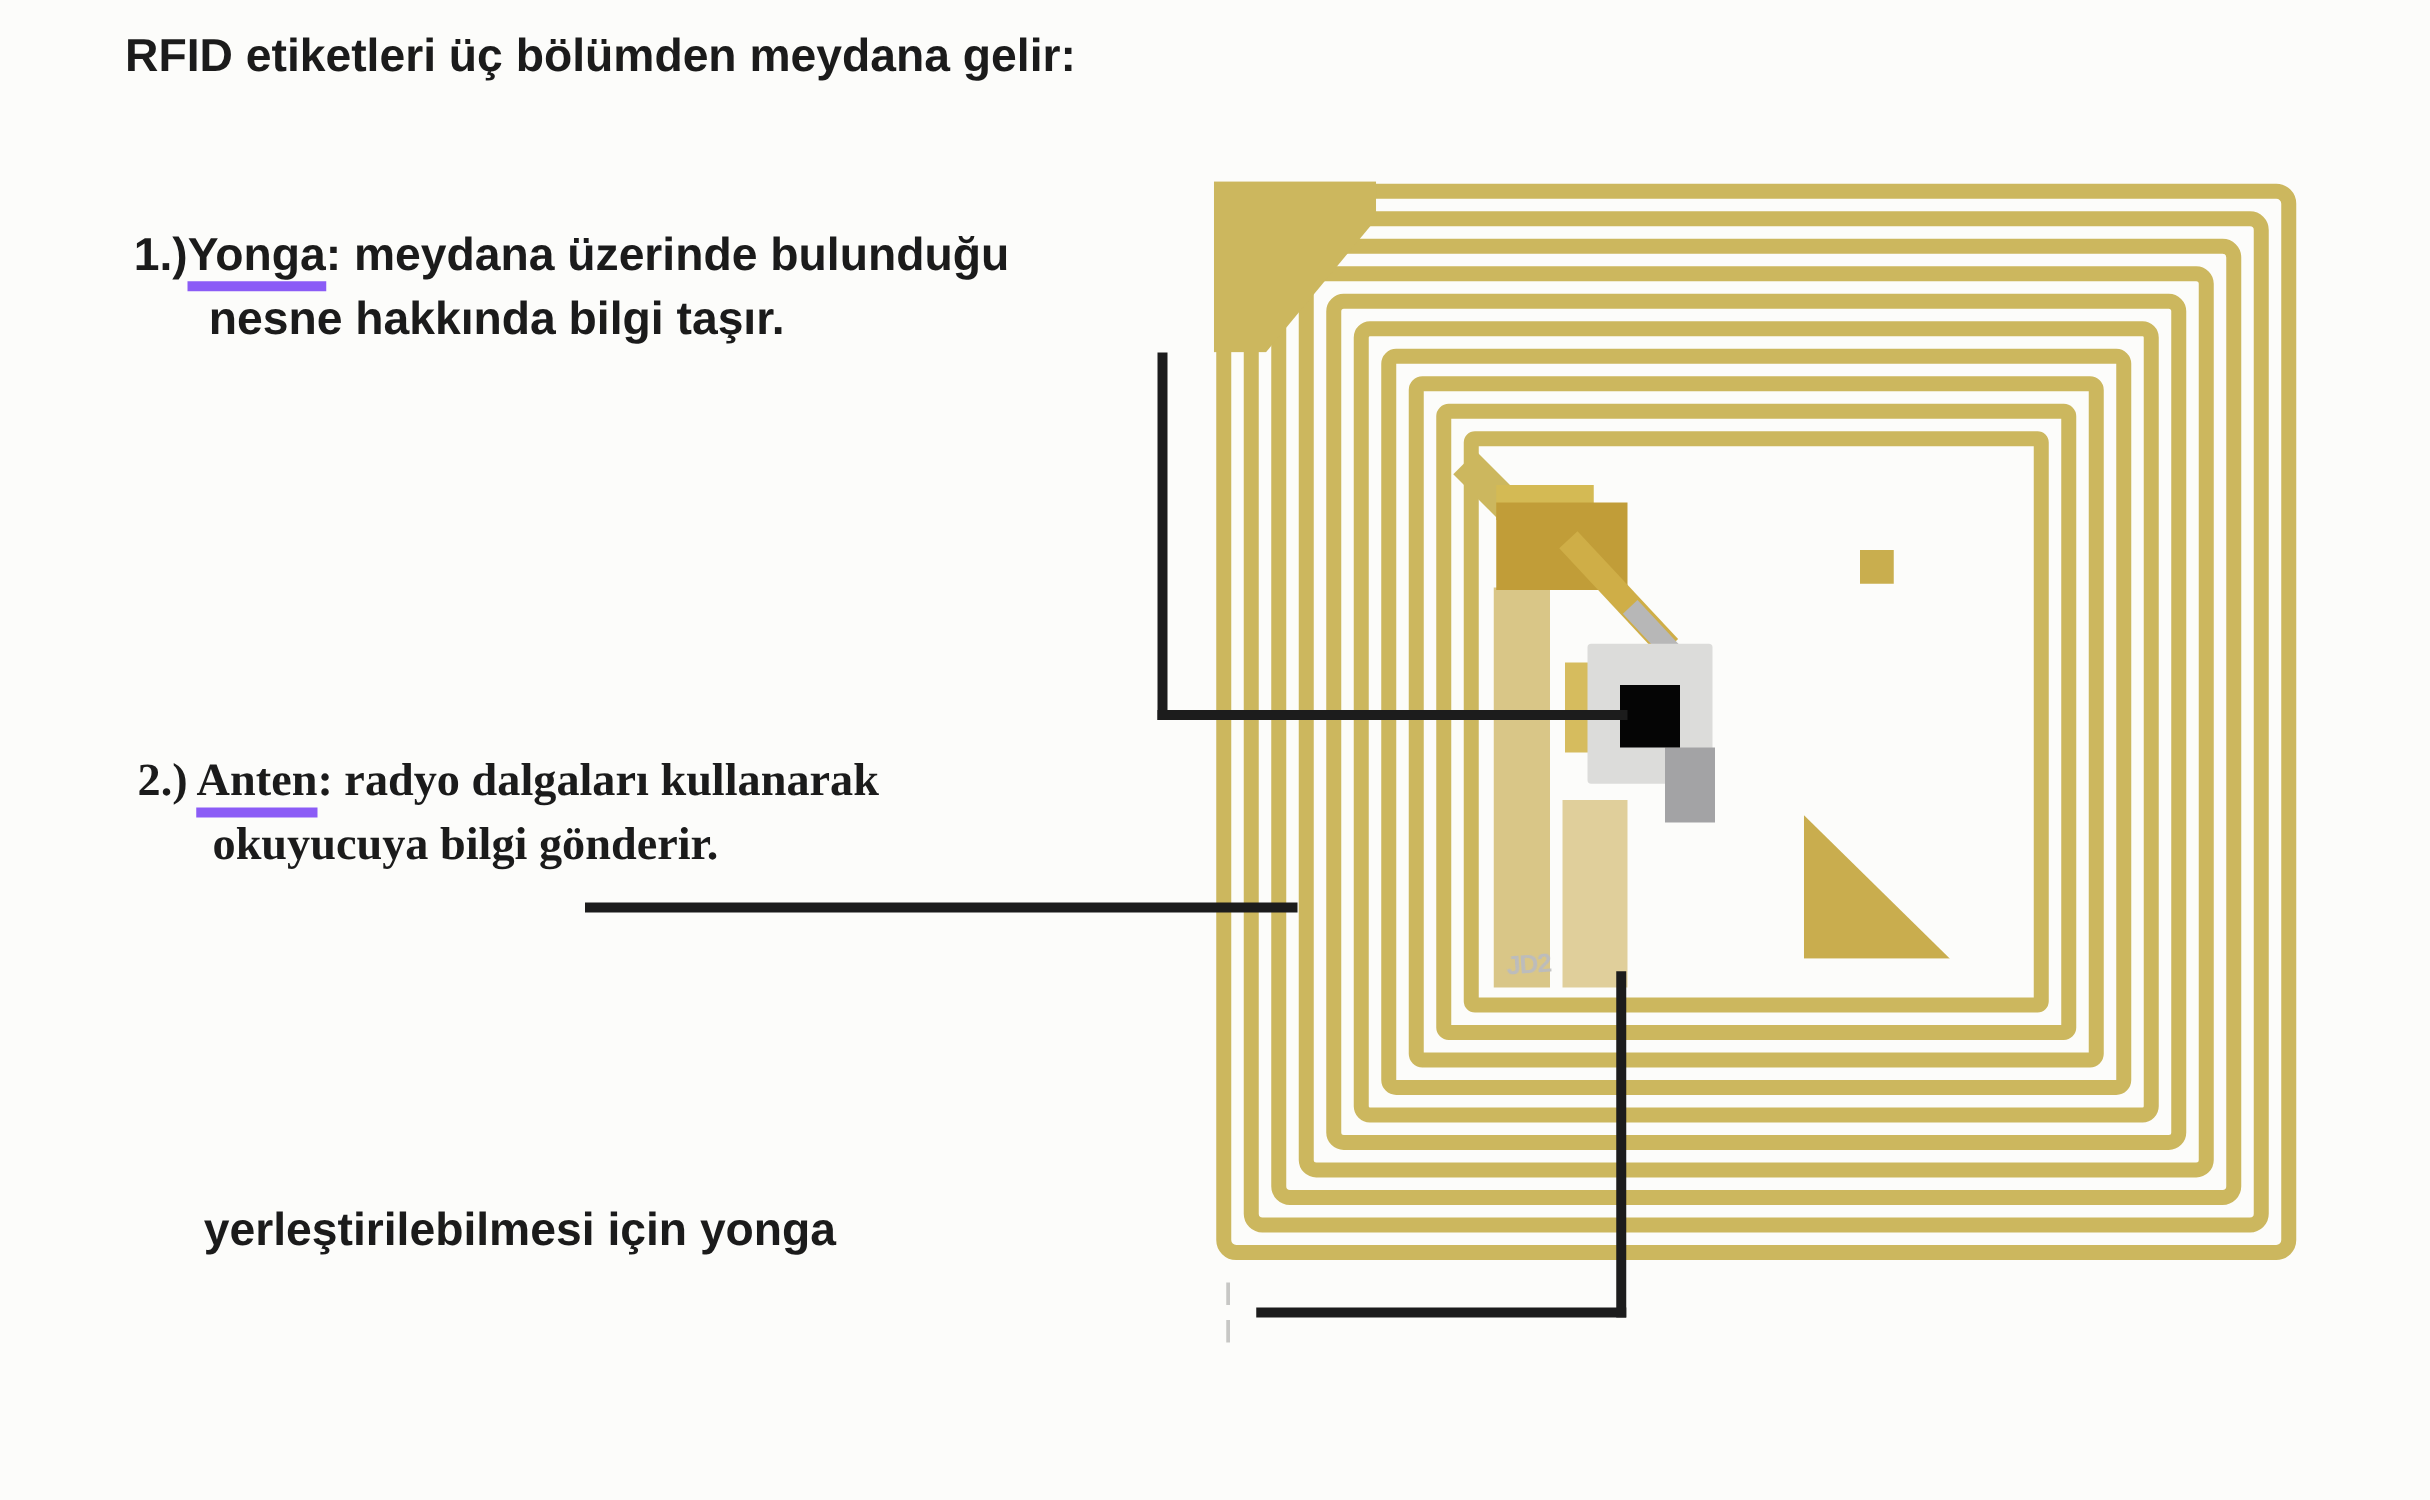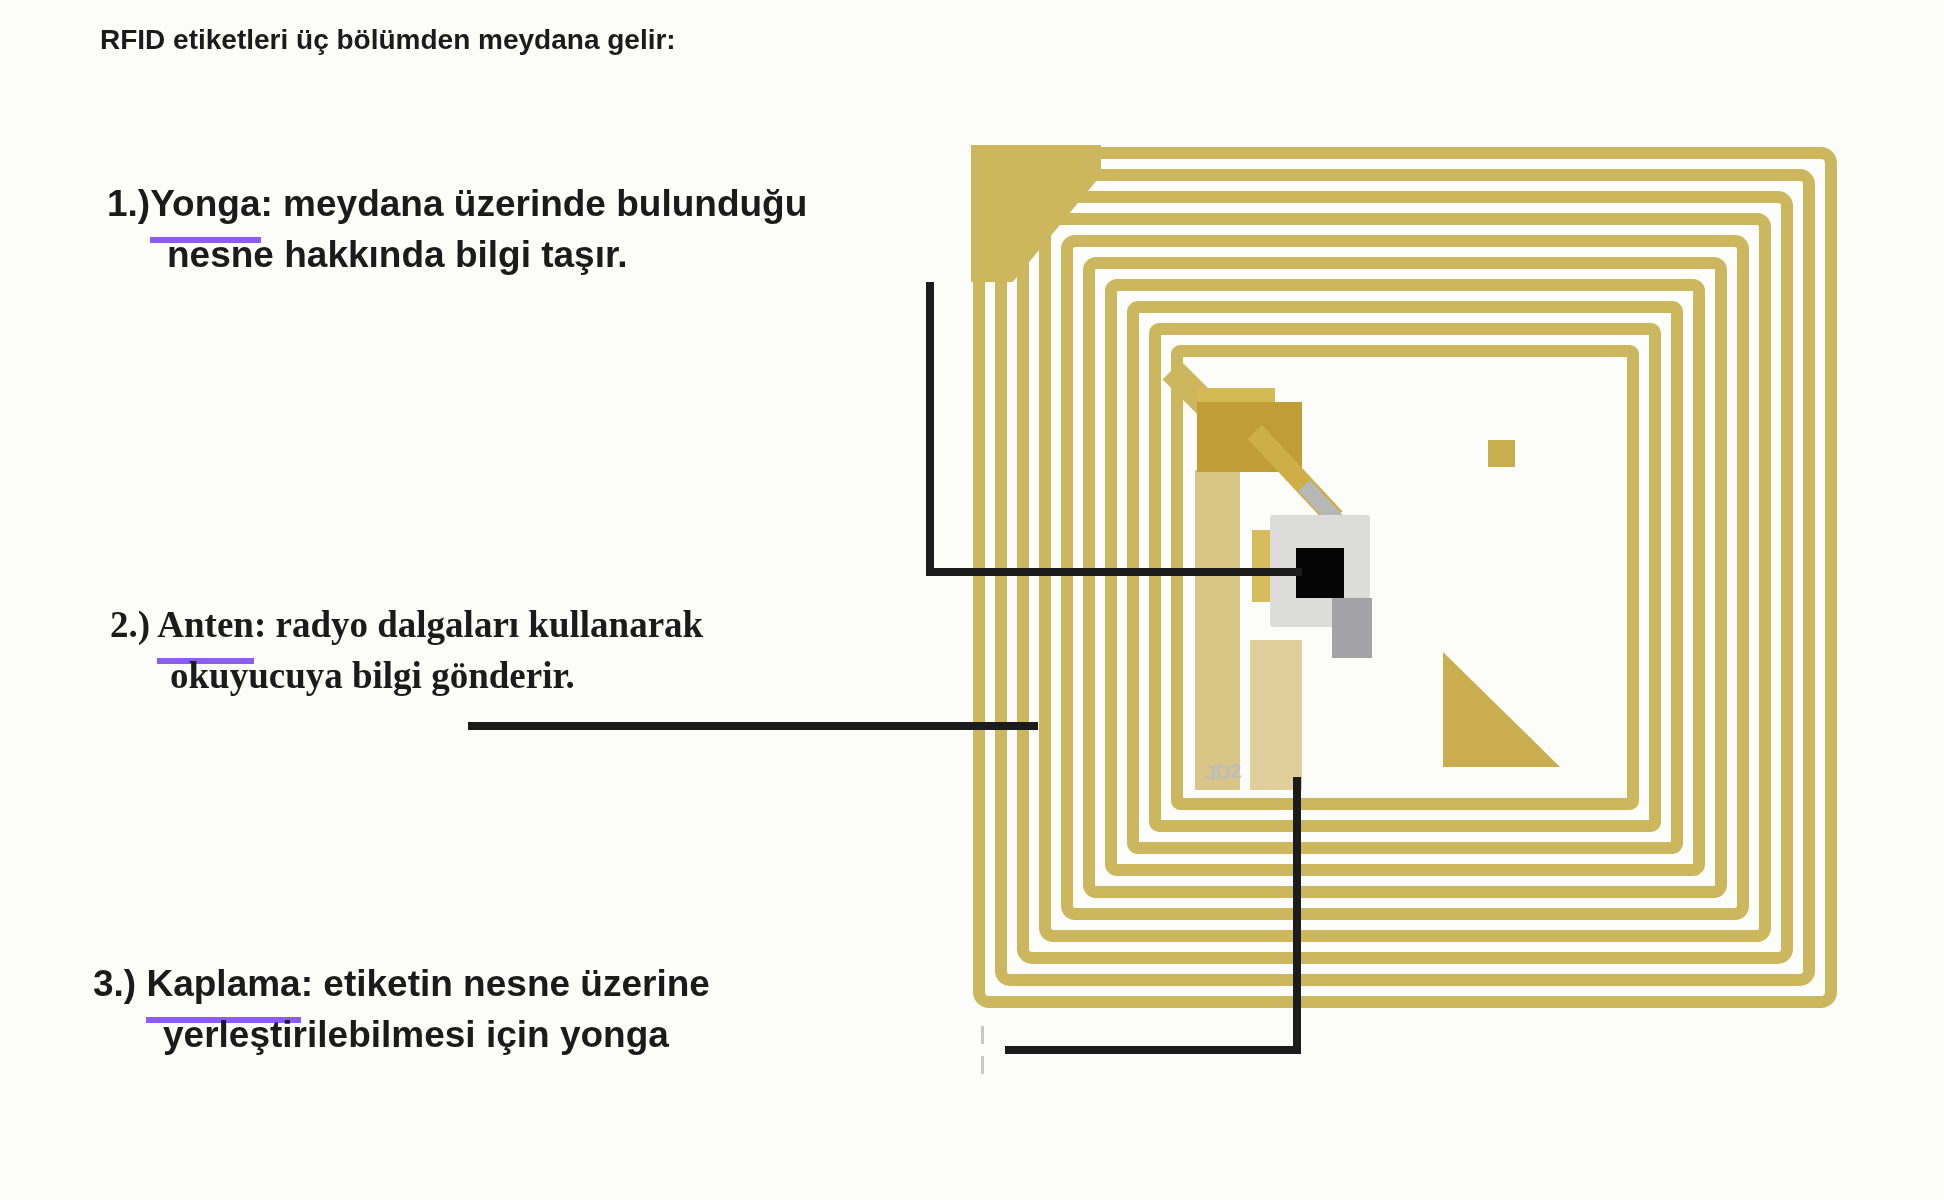--- a/index.html
+++ b/index.html
@@ -6,25 +6,25 @@
   #root{
     position:relative;
     width:1944px;height:1200px;
     background:#fcfcfa;
     overflow:hidden;
     font-family:"Liberation Sans","DejaVu Sans",sans-serif;
     color:#1b1b1b;
   }
   .title{
     position:absolute;left:100px;top:24px;
-    font-size:28px;font-weight:bold;letter-spacing:0px;
+    font-size:37px;font-weight:bold;letter-spacing:0px;
     white-space:nowrap;
   }
   .item{position:absolute;font-size:37px;font-weight:bold;line-height:51px;white-space:nowrap;}
-  .item .term{border-bottom:6px solid #8b5cf6;padding-bottom:13px;}
+  .item .term{border-bottom:8px solid #8b5cf6;padding-bottom:1px;}
   #item1{left:107px;top:178px;}
   #item1 .l2{margin-left:60px;}
   #item2{left:110px;top:599px;font-family:Liberation Serif, serif;}
   #item2 .l2{margin-left:60px;}
   #item3{left:93px;top:958px;}
   #item3 .l2,#item3 .l3{margin-left:70px;}
 
   
   .tag{
     position:absolute;left:973px;top:147px;width:864px;height:861px;
@@ -120,21 +120,20 @@
     <div class="l1"><span>1.)</span><span class="term">Yonga</span><span>: meydana üzerinde bulunduğu</span></div>
     <div class="l2">nesne hakkında bilgi taşır.</div>
   </div>
 
   <div class="item" id="item2">
     <div class="l1"><span>2.)</span> <span class="term">Anten</span><span>: radyo dalgaları kullanarak</span></div>
     <div class="l2">okuyucuya bilgi gönderir.</div>
   </div>
 
   <div class="item" id="item3">
-    <div class="l1"><span>3.)</span> <span class="term">Kaplama</span><span>: etiketin nesne üzerine</span></div>
     <div class="l2">yerleştirilebilmesi için yonga</div>
   </div>
 
   <div class="tag">
 
     <div class="ring" style="inset:0px;border-radius:16px;"></div>
     <div class="ring" style="inset:22px;border-radius:15px;"></div>
     <div class="ring" style="inset:44px;border-radius:15px;"></div>
     <div class="ring" style="inset:66px;border-radius:14px;"></div>
     <div class="ring" style="inset:88px;border-radius:14px;"></div>

